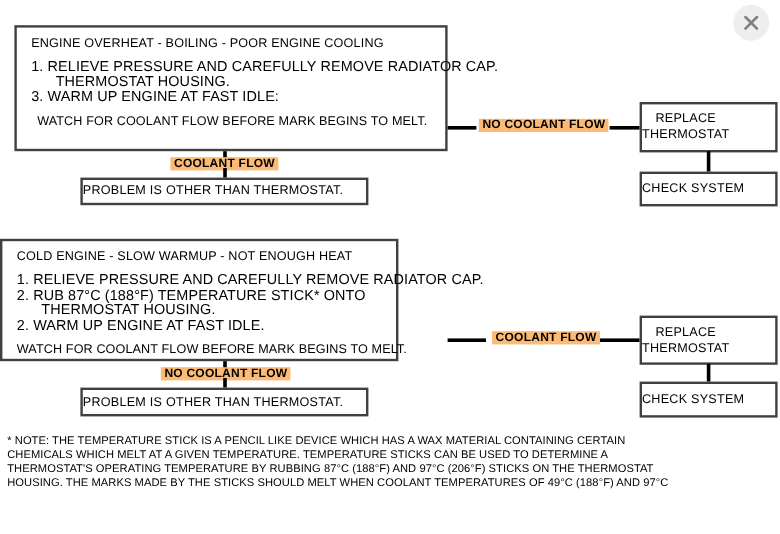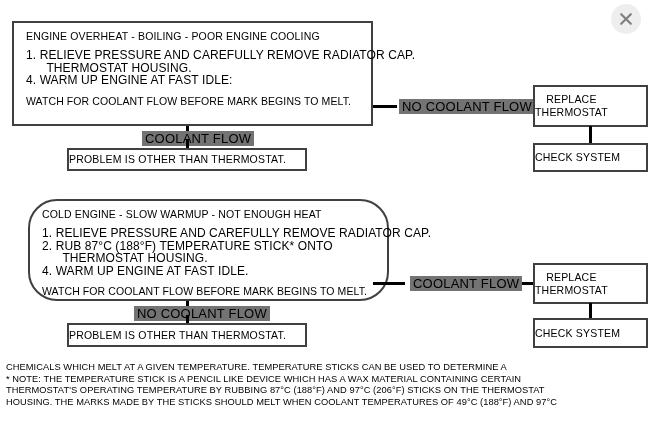--- a/index.html
+++ b/index.html
@@ -50,20 +50,21 @@
     font-size: 12px;
     letter-spacing: 0.1px;
     white-space: pre;
     line-height: 12.6px;
   }
   .panel .footer-line {
     font-size: 10.5px;
     letter-spacing: 0.1px;
     margin-top: 8px;
     white-space: nowrap;
+    text-align: center;
   }
 
   
   .smallbox {
     display: flex;
     align-items: center;
     text-align: center;
     font-size: 10.5px;
     letter-spacing: 0.2px;
     line-height: 13px;
@@ -77,25 +78,26 @@
     height: 3px;
   }
   .vline {
     position: absolute;
     background: #000;
     width: 3px;
   }
 
   .edge-label {
     position: absolute;
-    font-size: 13px;
+    font-size: 10px;
     letter-spacing: 0.2px;
     white-space: nowrap;
-    background: #737373;
+    background: #fdba74;
     padding: 0 3px;
+    font-weight: bold;
   }
 
   
   .footnote {
     position: absolute;
     left: 6px;
     top: 362px;
     width: 640px;
     font-size: 9.3px;
     line-height: 11.6px;
@@ -128,21 +130,21 @@
     <svg width="16" height="16" viewBox="0 0 16 16">
       <path d="M3.2 3.2 L12.8 12.8 M12.8 3.2 L3.2 12.8" stroke="#808080" stroke-width="2.2" stroke-linecap="round" fill="none"></path>
     </svg>
   </div>
 
   <div class="box panel" style="left:12px; top:21px; width:361px; height:105px;">
     <div class="heading">ENGINE OVERHEAT - BOILING - POOR ENGINE COOLING</div>
     <ol>
       <li>1. RELIEVE PRESSURE AND CAREFULLY REMOVE RADIATOR CAP.</li>
       <li>      THERMOSTAT HOUSING.</li>
-      <li>4. WARM UP ENGINE AT FAST IDLE:</li>
+      <li>3. WARM UP ENGINE AT FAST IDLE:</li>
     </ol>
     <div class="footer-line">WATCH FOR COOLANT FLOW BEFORE MARK BEGINS TO MELT.</div>
   </div>
 
   <div class="hline" style="left:373px; top:105px; width:24px;"></div>
   <div class="hline" style="left:508px; top:105px; width:27px;"></div>
   <div class="edge-label" style="left:399px; top:99px;">NO COOLANT FLOW</div>
 
   <div class="box smallbox" style="left:533px; top:85px; width:115px; height:42px;">
     <div>
@@ -158,27 +160,27 @@
   </div>
 
   <div class="vline" style="left:186px; top:126px; height:12px;"></div>
   <div class="edge-label" style="left:142px; top:131px;">COOLANT FLOW</div>
   <div class="vline" style="left:186px; top:140px; height:9px;"></div>
 
   <div class="box smallbox" style="left:67px; top:148px; width:240px; height:23px;">
     <span>PROBLEM IS OTHER THAN THERMOSTAT.</span>
   </div>
 
-  <div class="box panel" style="left:28px; top:199px; width:361px; height:102px;border-radius:29px;">
+  <div class="box panel" style="left:0; top:199px; width:332px; height:102px;">
     <div class="heading">COLD ENGINE - SLOW WARMUP - NOT ENOUGH HEAT</div>
     <ol>
       <li>1. RELIEVE PRESSURE AND CAREFULLY REMOVE RADIATOR CAP.</li>
       <li>2. RUB 87°C (188°F) TEMPERATURE STICK* ONTO</li>
       <li>      THERMOSTAT HOUSING.</li>
-      <li>4. WARM UP ENGINE AT FAST IDLE.</li>
+      <li>2. WARM UP ENGINE AT FAST IDLE.</li>
     </ol>
     <div class="footer-line">WATCH FOR COOLANT FLOW BEFORE MARK BEGINS TO MELT.</div>
   </div>
 
   <div class="hline" style="left:373px; top:282px; width:32px;"></div>
   <div class="hline" style="left:496px; top:282px; width:39px;"></div>
   <div class="edge-label" style="left:410px; top:276px;">COOLANT FLOW</div>
 
   <div class="box smallbox" style="left:533px; top:263px; width:115px; height:41px;">
     <div>
@@ -195,19 +197,19 @@
 
   <div class="vline" style="left:186px; top:301px; height:10px;"></div>
   <div class="edge-label" style="left:134px; top:306px;">NO COOLANT FLOW</div>
   <div class="vline" style="left:186px; top:315px; height:9px;"></div>
 
   <div class="box smallbox" style="left:67px; top:323px; width:240px; height:24px;">
     <span>PROBLEM IS OTHER THAN THERMOSTAT.</span>
   </div>
 
   <div class="footnote">
+    <div>* NOTE: THE TEMPERATURE STICK IS A PENCIL LIKE DEVICE WHICH HAS A WAX MATERIAL CONTAINING CERTAIN</div>
     <div>CHEMICALS WHICH MELT AT A GIVEN TEMPERATURE. TEMPERATURE STICKS CAN BE USED TO DETERMINE A</div>
-    <div>* NOTE: THE TEMPERATURE STICK IS A PENCIL LIKE DEVICE WHICH HAS A WAX MATERIAL CONTAINING CERTAIN</div>
     <div>THERMOSTAT'S OPERATING TEMPERATURE BY RUBBING 87°C (188°F) AND 97°C (206°F) STICKS ON THE THERMOSTAT</div>
     <div>HOUSING. THE MARKS MADE BY THE STICKS SHOULD MELT WHEN COOLANT TEMPERATURES OF 49°C (188°F) AND 97°C</div>
   </div>
 
 </div>
 
 </body></html>

